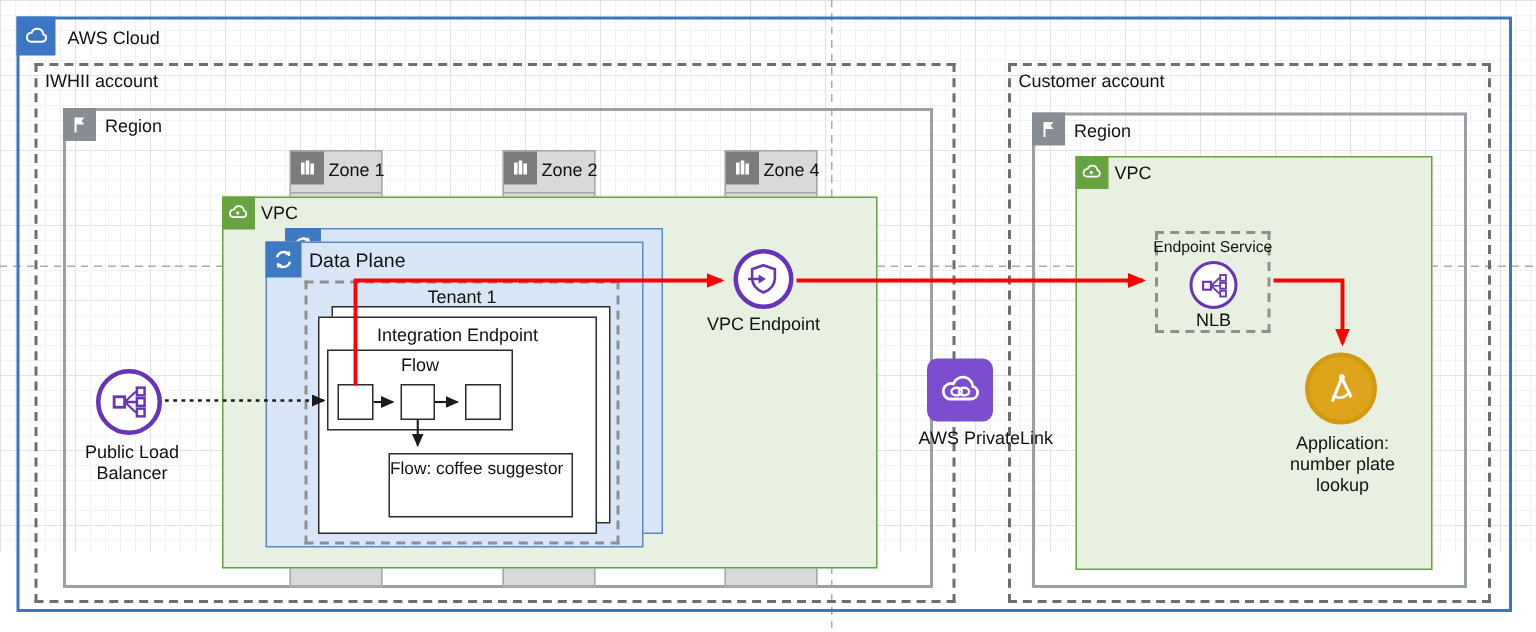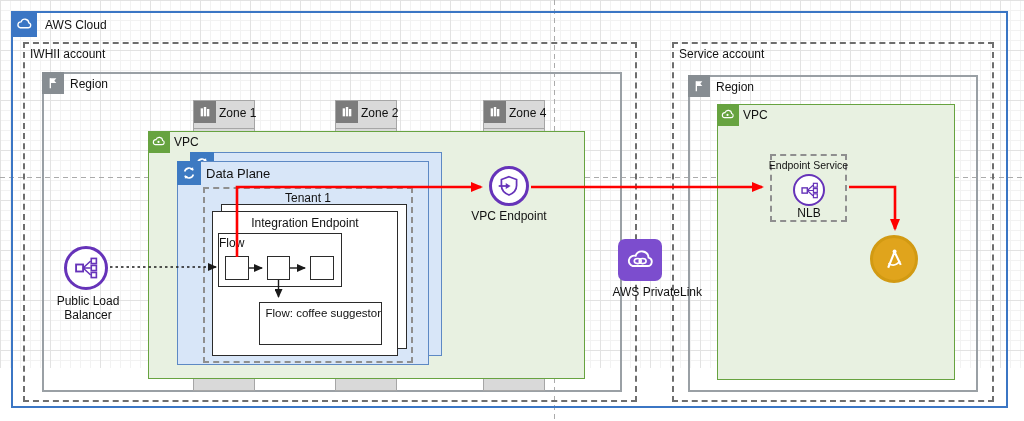--- a/index.html
+++ b/index.html
@@ -140,28 +140,28 @@
   <div class="abs tenant" style="left:203px;top:187px;width:210px;height:176px;">
     <span class="abs lbl" style="left:0;top:3px;width:100%;text-align:center;">Tenant 1</span>
   </div>
 
   <div class="abs whitebox" style="left:221px;top:204px;width:186px;height:145px;z-index:8;"></div>
   <div class="abs whitebox" style="left:212px;top:211px;width:186px;height:145px;z-index:9;">
     <span class="abs lbl" style="left:0;top:5px;width:100%;text-align:center;">Integration Endpoint</span>
   </div>
 
   <div class="abs whitebox" style="left:218px;top:233px;width:124px;height:54px;z-index:10;">
-    <span class="abs lbl" style="left:0;top:3px;width:100%;">Flow</span>
+    <span class="abs lbl" style="left:0;top:3px;width:100%;text-align:center;">Flow</span>
   </div>
   <div class="abs whitebox" style="left:225px;top:256px;width:24px;height:24px;z-index:11;"></div>
   <div class="abs whitebox" style="left:267px;top:256px;width:23px;height:24px;z-index:11;"></div>
   <div class="abs whitebox" style="left:310px;top:256px;width:24px;height:24px;z-index:11;"></div>
 
   <div class="abs whitebox" style="left:259px;top:302px;width:123px;height:43px;z-index:10;">
-    <span class="abs lbl" style="left:0;top:4px;width:100%;text-align:right;font-size:11.5px;">Flow: coffee suggestor</span>
+    <span class="abs lbl" style="left:0;top:4px;width:100%;text-align:left;font-size:11.5px;">Flow: coffee suggestor</span>
   </div>
 
   <svg id="connectors" width="1024" height="421" viewBox="0 0 1024 421">
     <defs>
       <marker id="redArrow" markerUnits="userSpaceOnUse" markerWidth="12" markerHeight="10" refX="10" refY="5" orient="auto">
           <path d="M0,0 L12,5 L0,10 z" fill="#ff0000"></path>
         </marker>
       <marker id="blkArrow" markerUnits="userSpaceOnUse" markerWidth="9" markerHeight="8" refX="8" refY="4" orient="auto">
           <path d="M0,0 L9,4 L0,8 z" fill="#1a1a1a"></path>
         </marker>
@@ -198,21 +198,21 @@
   <div class="abs" style="left:618px;top:239px;width:44px;height:42px;border-radius:7px;background:#7c4dce;z-index:60;display:flex;align-items:center;justify-content:center;">
     <svg width="32" height="32" viewBox="0 0 24 24">
       <path d="M6.5,16.5 h11 a3.2,3.2 0 0 0 0.9,-6.3 a5,5 0 0 0 -9.7,-1.3 a3.8,3.8 0 0 0 -2.2,7.6 z" fill="none" stroke="#fff" stroke-width="1.4"></path>
       <ellipse cx="10.3" cy="12.8" rx="2.6" ry="1.9" fill="none" stroke="#fff" stroke-width="1.2"></ellipse>
       <ellipse cx="14" cy="12.8" rx="2.6" ry="1.9" fill="none" stroke="#fff" stroke-width="1.2"></ellipse>
     </svg>
   </div>
   <div class="abs icon-lbl" style="left:606px;top:285px;width:96px;text-align:right;">AWS PrivateLink</div>
 
   <div class="abs account" style="left:672px;top:42px;width:322px;height:360px;">
-    <span class="abs lbl" style="left:5px;top:4px;">Service account</span>
+    <span class="abs lbl" style="left:5px;top:4px;">Customer account</span>
   </div>
 
   <div class="abs region" style="left:688px;top:75px;width:290px;height:317px;">
     <div class="abs badge" style="left:-2px;top:-2px;width:22px;height:22px;background:#878d92;">
       <svg width="16" height="16" viewBox="0 0 24 24">
           <path d="M8,20 V5" stroke="#fff" stroke-width="2" fill="none"></path>
           <path d="M8,5 h9 l-3,3.5 3,3.5 h-9 z" fill="#fff"></path>
         </svg>
     </div>
     <span class="abs lbl" style="left:26px;top:4px;">Region</span>
@@ -243,14 +243,15 @@
   </div>
   <div class="abs icon-lbl" style="left:789px;top:206px;width:40px;text-align:center;">NLB</div>
 
   <div class="abs" style="left:870px;top:235px;width:48px;height:48px;border-radius:50%;background:#e0a41c;border:3px solid #d29a12;box-sizing:border-box;z-index:60;display:flex;align-items:center;justify-content:center;">
     <svg width="28" height="28" viewBox="0 0 24 24">
       <circle cx="12.5" cy="5.5" r="1.7" fill="#fff"></circle>
       <path d="M12,7 L7,19.5 M13,7 L17.8,17" stroke="#fff" stroke-width="1.8" fill="none"></path>
       <path d="M7.2,15.8 Q12.5,19.5 17.2,13.8" stroke="#fff" stroke-width="1.4" fill="none"></path>
     </svg>
   </div>
+  <div class="abs icon-lbl wrap" style="left:850px;top:288px;width:90px;">Application: number plate lookup</div>
 
 </div>
 
 </body></html>

